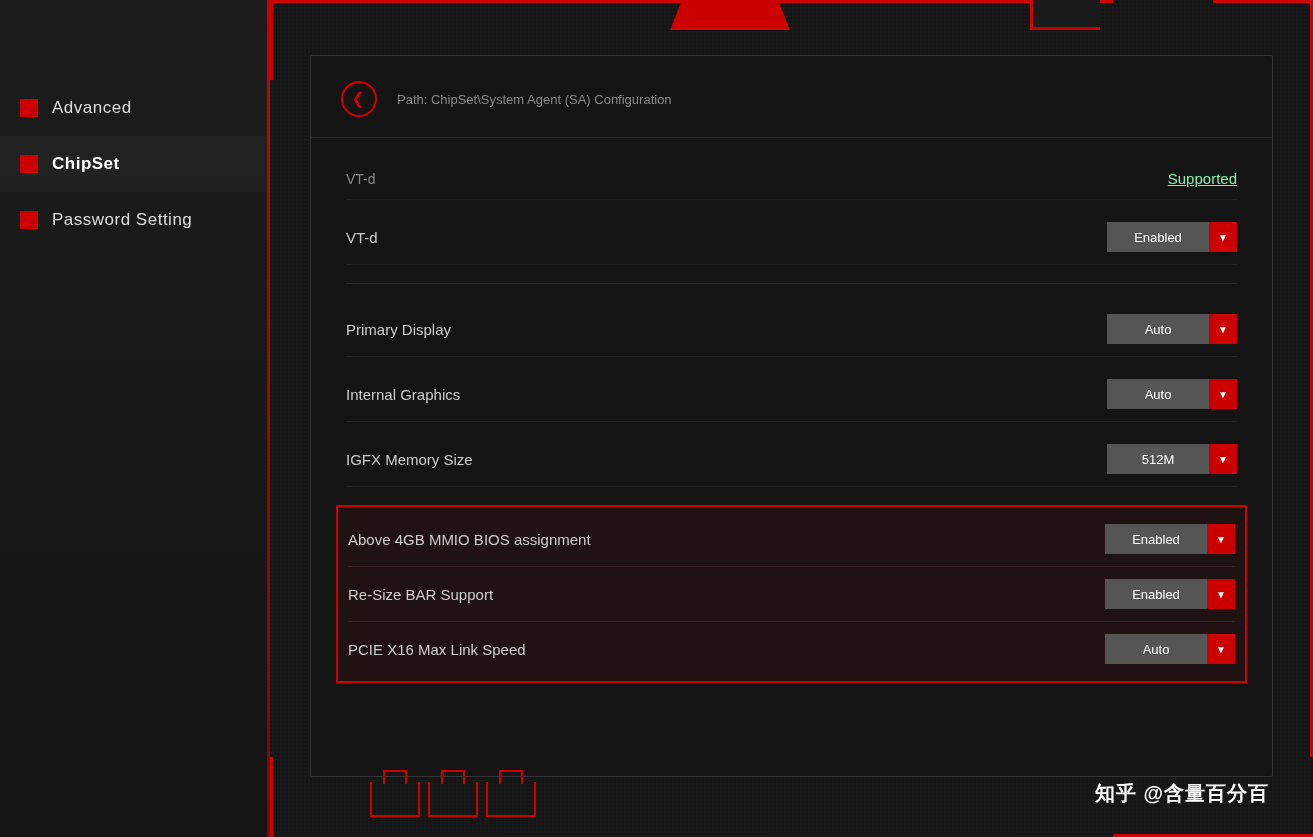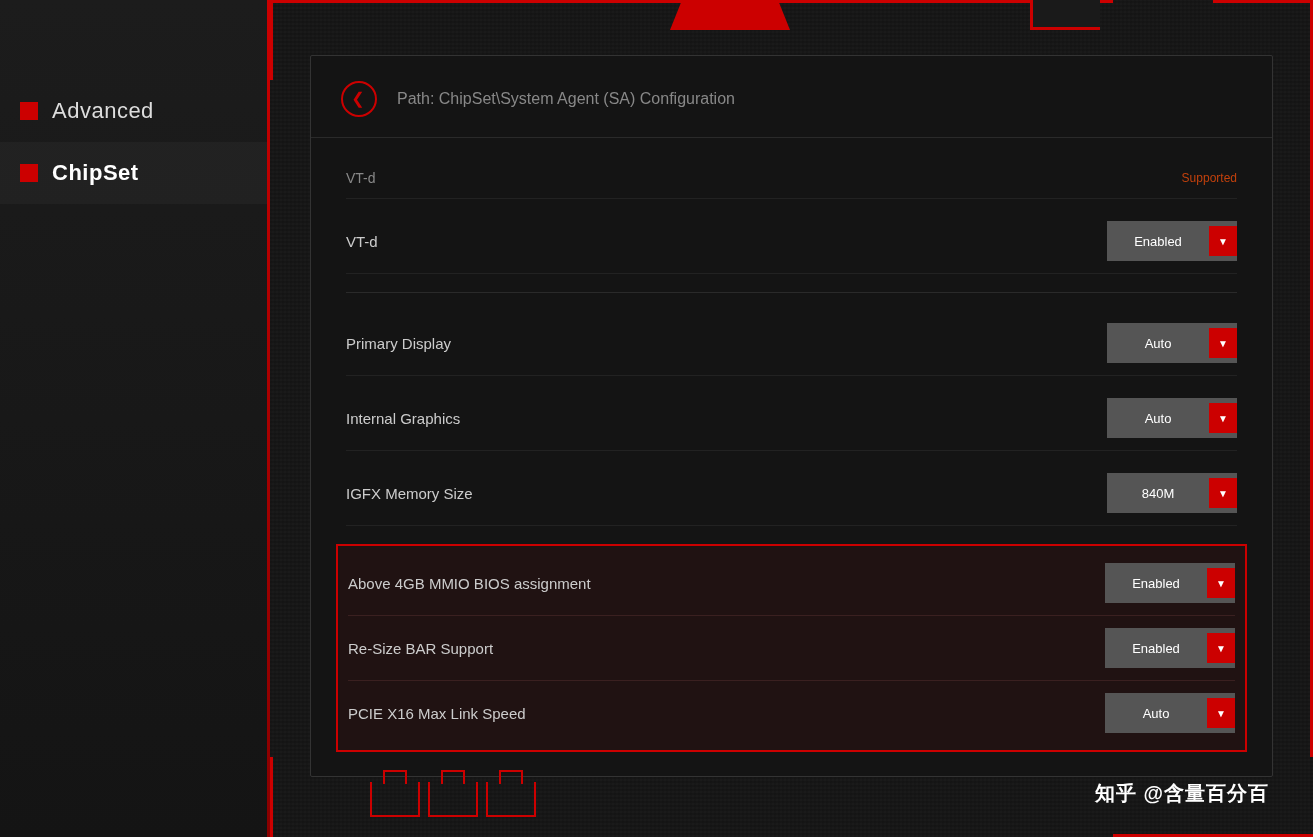--- a/index.html
+++ b/index.html
@@ -56,21 +56,21 @@
     }
 
     .sidebar-indicator {
       width: 18px;
       height: 18px;
       background: #cc0000;
       flex-shrink: 0;
     }
 
     .sidebar-label {
-      font-size: 22px;
+      font-size: 17px;
       color: #ddd;
       font-weight: normal;
       letter-spacing: 0.5px;
     }
 
     .sidebar-item.active .sidebar-label {
       color: #fff;
       font-weight: bold;
     }
 
@@ -209,21 +209,21 @@
     }
 
     .go-back-title {
       font-size: 22px;
       color: #fff;
       font-weight: bold;
       letter-spacing: 0.5px;
     }
 
     .go-back-path {
-      font-size: 16px;
+      font-size: 13px;
       color: #888;
     }
 
     
     .settings-body {
       padding: 20px 35px;
       display: flex;
       flex-direction: column;
       gap: 10px;
     }
@@ -240,31 +240,32 @@
       padding: 12px 0;
       border-bottom: 1px solid #222;
     }
 
     .setting-name {
       font-size: 15px;
       color: #ccc;
     }
 
     .setting-value-right {
-      font-size: 12px;
-      color: #c2410c;
+      font-size: 15px;
+      color: #86efac;
+      text-decoration: underline;
     }
 
     
     .dropdown {
       display: flex;
       align-items: center;
       background: #555;
       min-width: 130px;
-      height: 40px;
+      height: 30px;
       cursor: pointer;
     }
 
     .dropdown-text {
       flex: 1;
       text-align: center;
       font-size: 13px;
       color: #fff;
       padding: 0 8px;
     }
@@ -385,20 +386,24 @@
 
 <div class="sidebar">
   <div class="sidebar-item">
     <div class="sidebar-indicator"></div>
     <span class="sidebar-label">Advanced</span>
   </div>
   <div class="sidebar-item active">
     <div class="sidebar-indicator"></div>
     <span class="sidebar-label">ChipSet</span>
   </div>
+  <div class="sidebar-item">
+    <div class="sidebar-indicator"></div>
+    <span class="sidebar-label">Password Setting</span>
+  </div>
 </div>
 
 <div class="sidebar-red-line"></div>
 
 <div class="frame-top-left"></div>
 <div class="frame-top-line"></div>
 <div class="frame-top-right"></div>
 <div class="frame-right"></div>
 <div class="frame-bottom-left-vert"></div>
 <div class="frame-bottom-right"></div>
@@ -446,21 +451,21 @@
       <span class="setting-name">Internal Graphics</span>
       <div class="dropdown">
         <span class="dropdown-text">Auto</span>
         <div class="dropdown-arrow">▼</div>
       </div>
     </div>
 
     <div class="setting-row">
       <span class="setting-name">IGFX Memory Size</span>
       <div class="dropdown">
-        <span class="dropdown-text">840M</span>
+        <span class="dropdown-text">512M</span>
         <div class="dropdown-arrow">▼</div>
       </div>
     </div>
 
     <div class="highlighted-section">
 
       <div class="setting-row">
         <span class="setting-name">Above 4GB MMIO BIOS assignment</span>
         <div class="dropdown">
           <span class="dropdown-text">Enabled</span>

